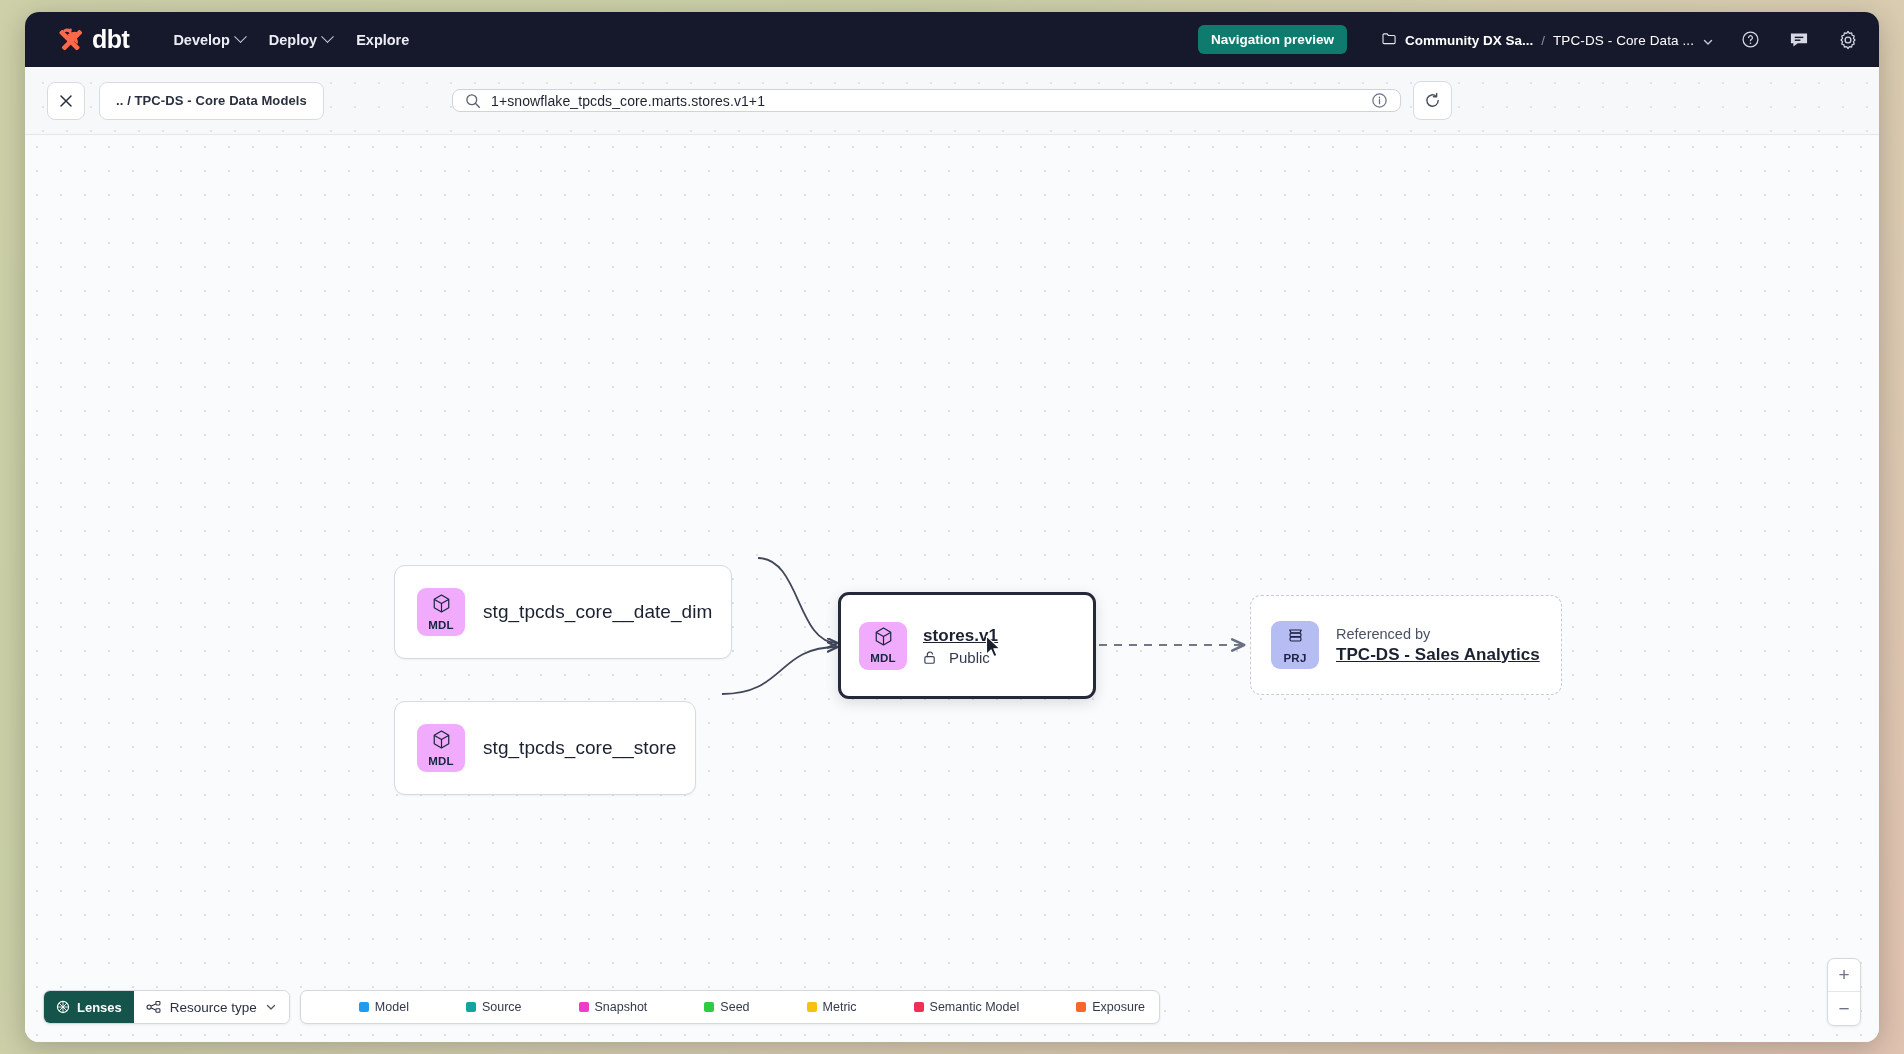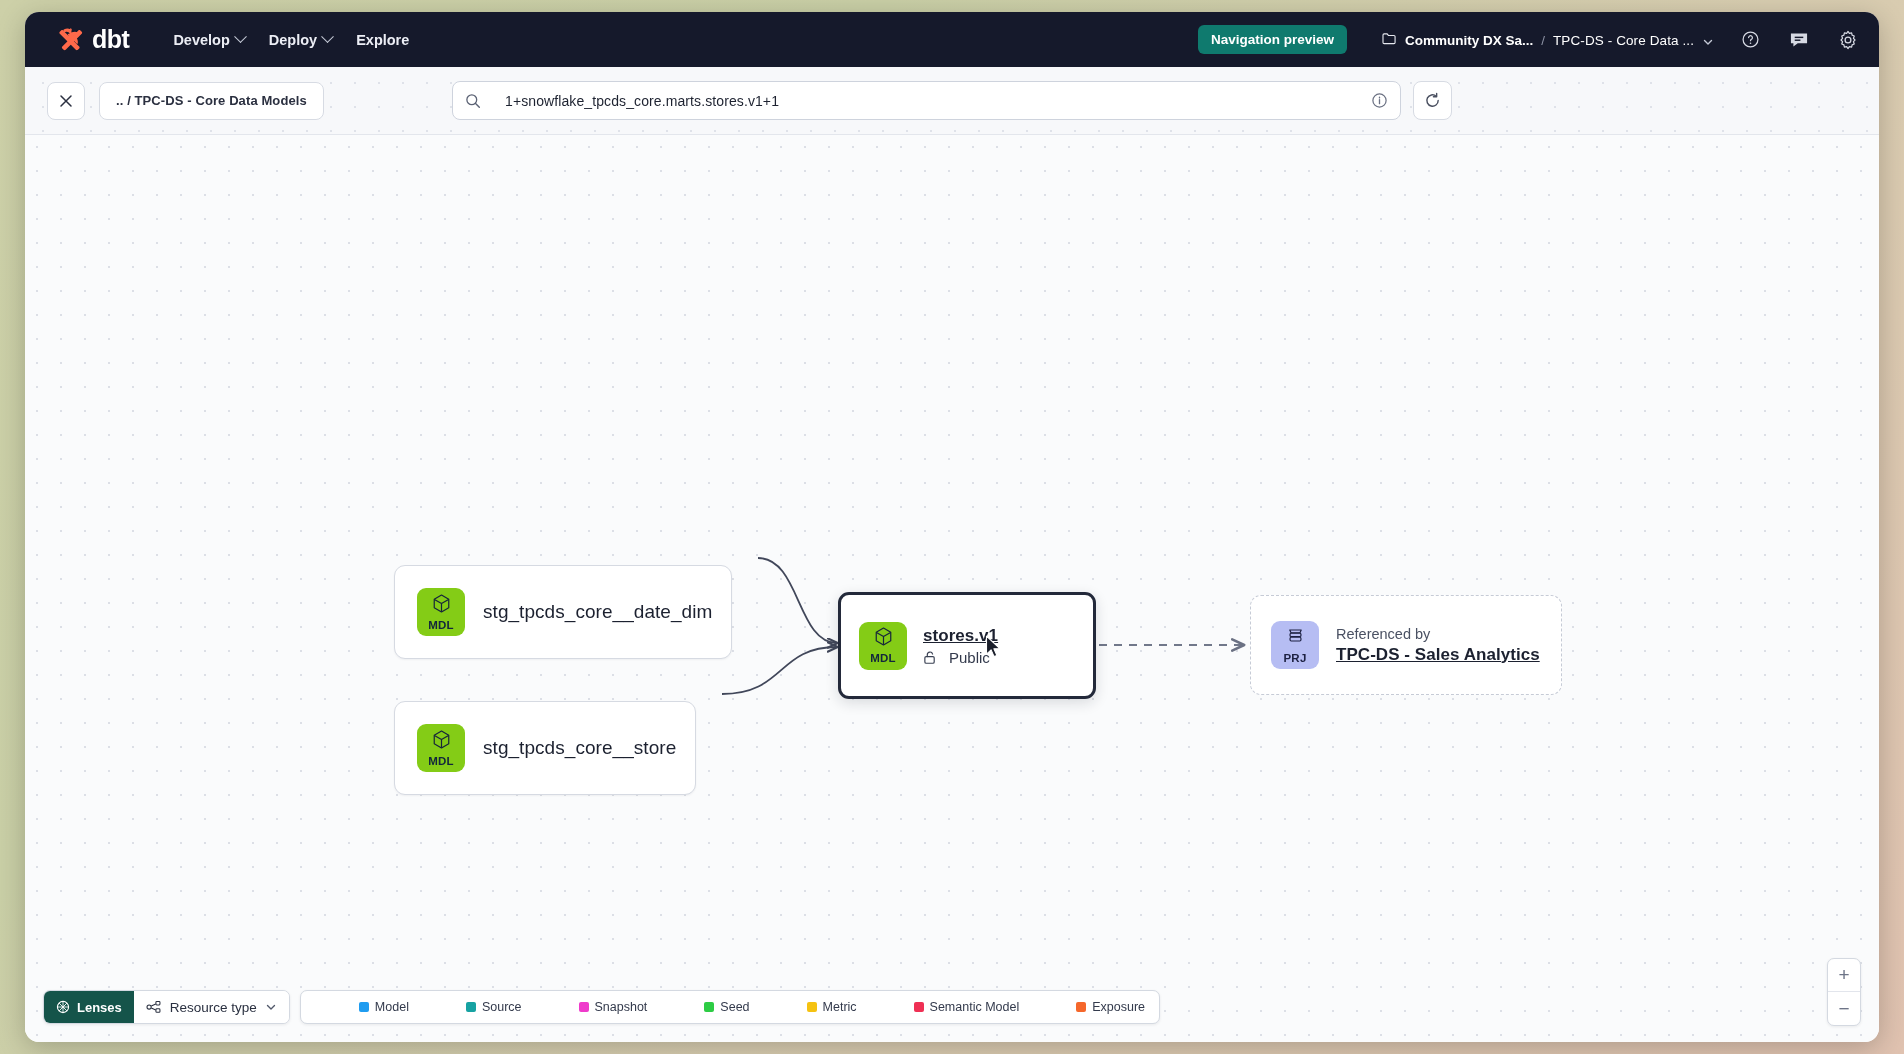--- a/index.html
+++ b/index.html
@@ -156,28 +156,28 @@
     position: absolute;
     left: 50%;
     transform: translateX(-50%);
     width: 1000px;
     display: flex;
     align-items: center;
     gap: 12px;
   }
   #search-field {
     flex: 1;
-    height: 39px;
+    height: 23px;
     background: #ffffff;
     border: 1px solid #ced3dd;
     border-radius: 8px;
     display: flex;
     align-items: center;
     padding: 0 12px;
-    gap: 24px;
+    gap: 10px;
   }
   #search-input-value {
     flex: 1;
     font-size: 14px;
     color: #1d2230;
     font-family: "Liberation Sans", sans-serif;
     letter-spacing: 0.1px;
   }
   #refresh-button { width: 39px; height: 39px; }
 
@@ -225,21 +225,21 @@
   .node-badge {
     width: 48px; height: 48px;
     border-radius: 9px;
     display: flex;
     flex-direction: column;
     align-items: center;
     justify-content: center;
     gap: 0px;
     flex: 0 0 48px;
   }
-  .node-badge.mdl { background: #84cc16; color: #12263c; }
+  .node-badge.mdl { background: #f0abfc; color: #12263c; }
   .node-badge.prj { background: #b6bdf3; color: #1d2142; }
   .badge-label {
     font-size: 11.5px;
     font-weight: 700;
     letter-spacing: 0.2px;
     line-height: 1;
     margin-top: 2px;
   }
 
   .node-text { display: flex; flex-direction: column; gap: 3px; min-width: 0; }

